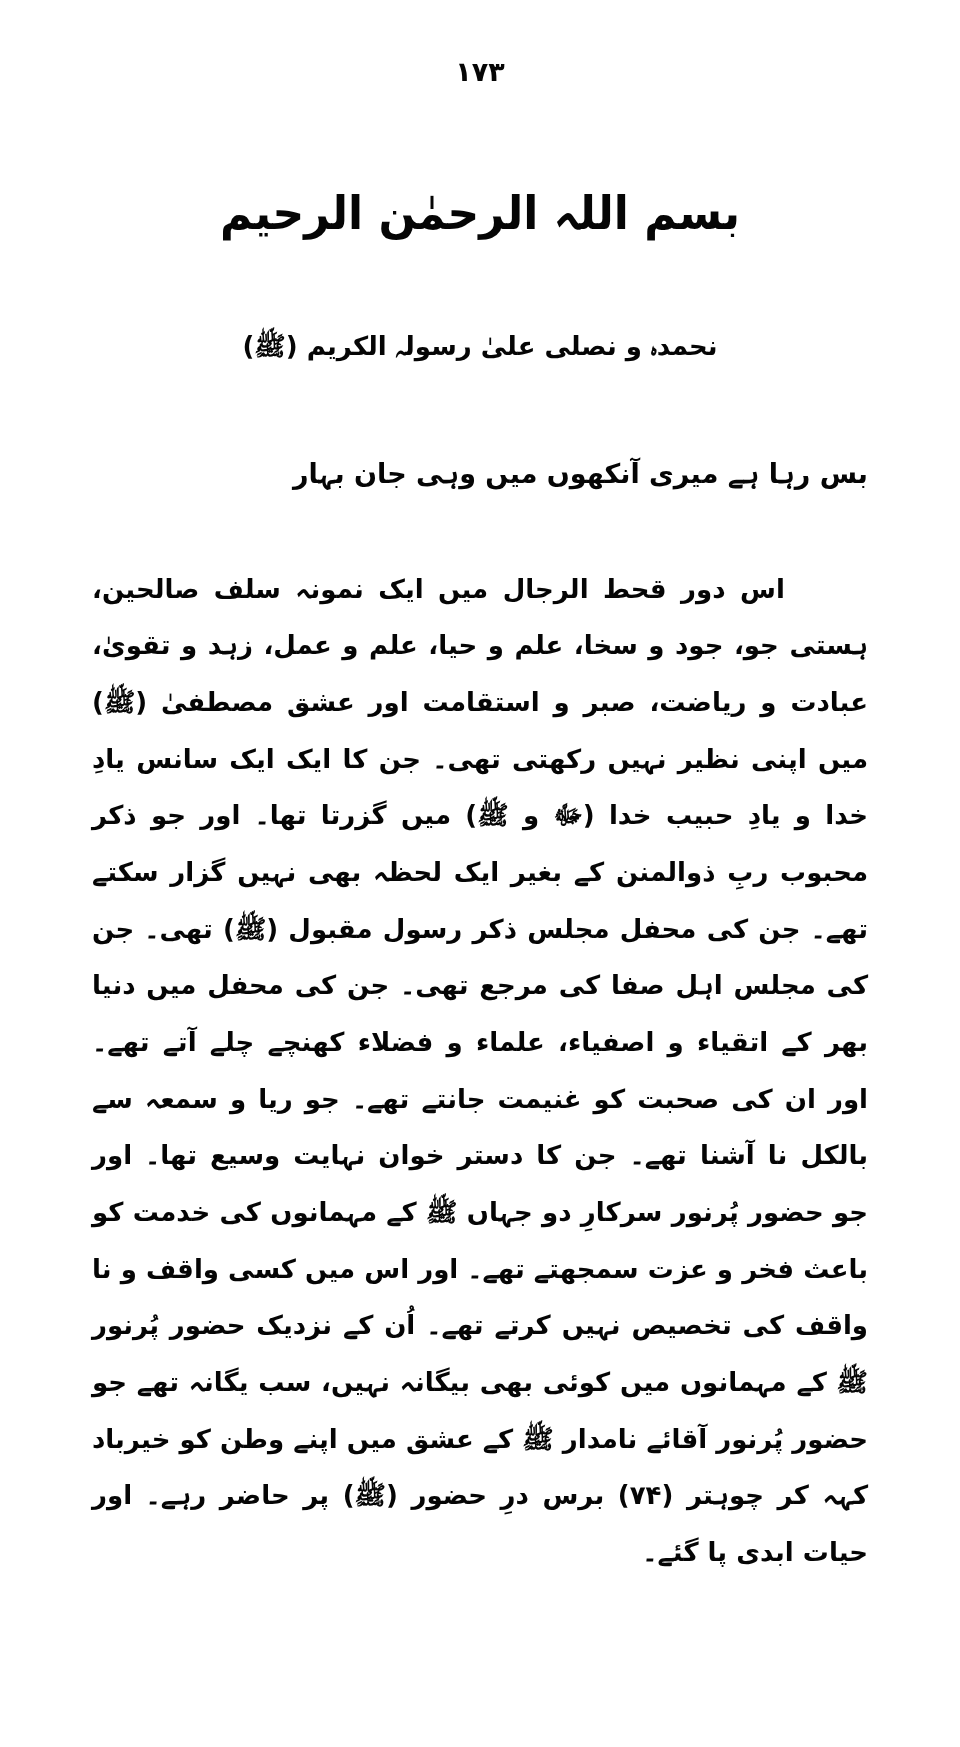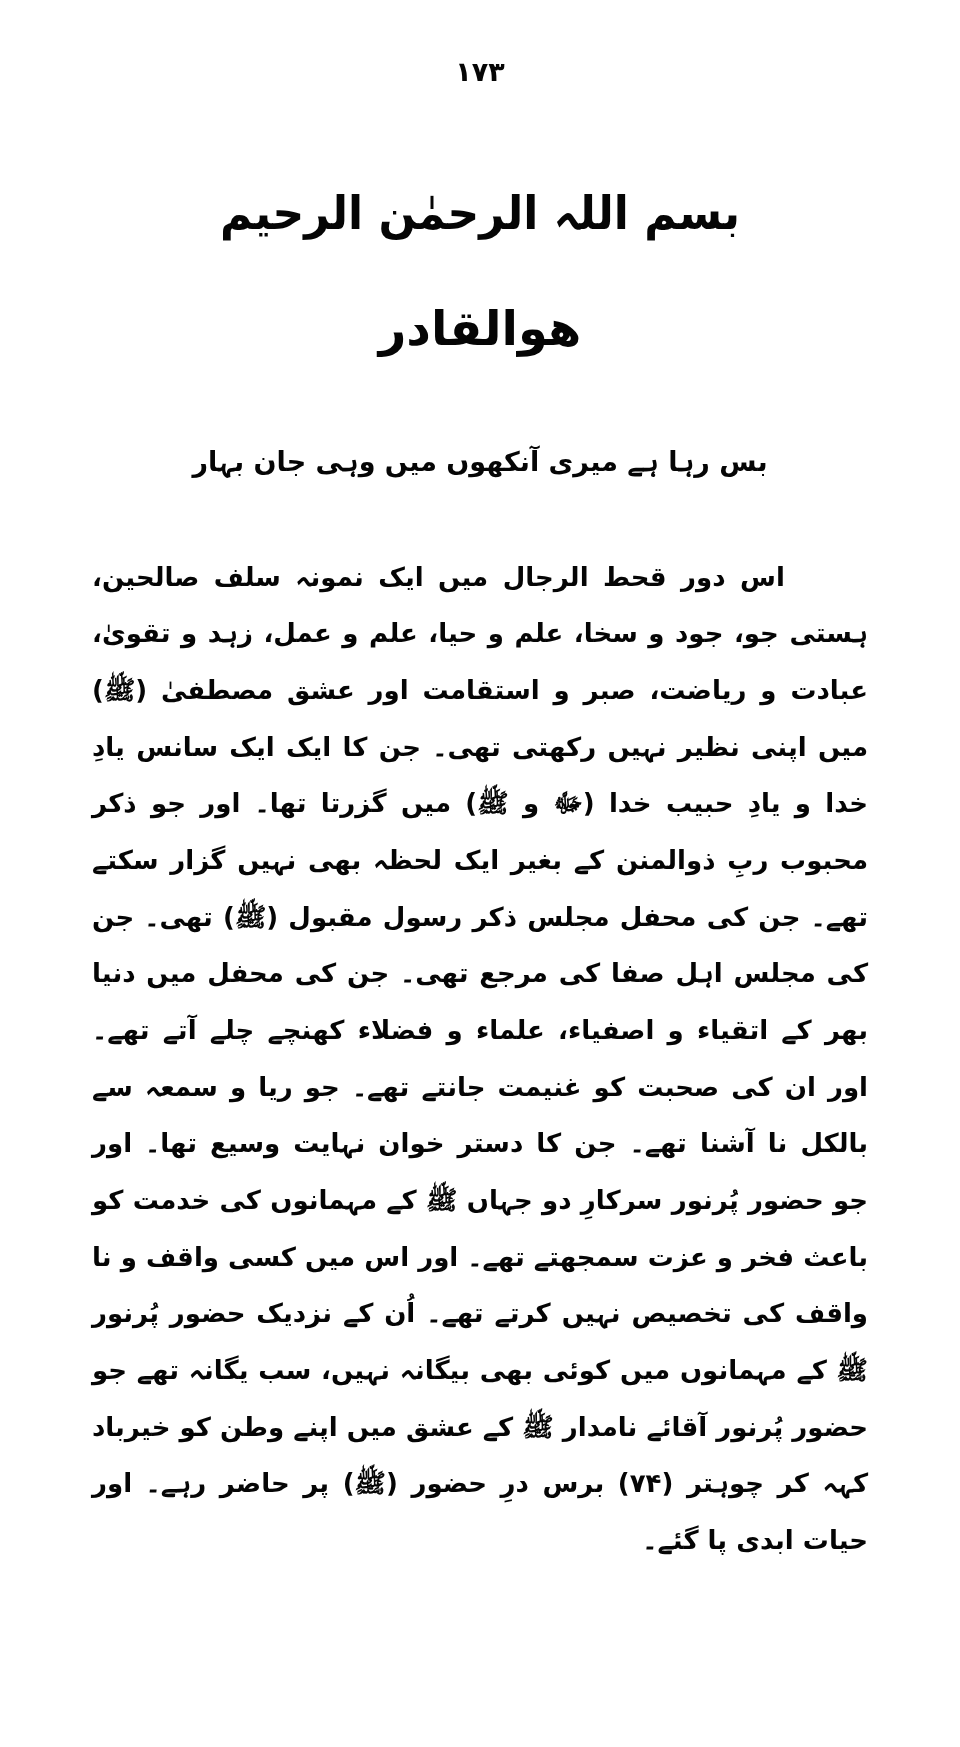--- a/index.html
+++ b/index.html
@@ -43,21 +43,21 @@
     letter-spacing: 6px;
     margin: 62px 0 0 0;
   }
   .tasliya {
     text-align: center;
     font-size: 26px;
     font-weight: bold;
     margin: 92px 0 0 0;
   }
   .poem {
-    text-align: center;
+    text-align: right;
     font-size: 27px;
     font-weight: bold;
     margin: 78px 0 0 0;
     line-height: 2.1;
   }
   .poem .verse-line {
     white-space: nowrap;
   }
   .body-text {
     margin: 58px 0 0 0;
@@ -74,22 +74,22 @@
 </style>
 </head>
 <body>
 
 <div class="page">
 
   <div class="page-number">۱۷۳</div>
 
   <div class="bismillah">بسم اللہ الرحمٰن الرحیم</div>
 
-  <div class="main-title">ھوالقادر</div>
 
+  <div class="tasliya">نحمدہ و نصلی علیٰ رسولہ الکریم (ﷺ)</div>
 
   <div class="poem">
     <div class="verse-line">بس رہا ہے میری آنکھوں میں وہی جان بہار</div>
   </div>
 
   <div class="body-text">
     <p>اس دور قحط الرجال میں ایک نمونہ سلف صالحین، ہستی جو، جود و سخا، علم و حیا، علم و عمل، زہد و تقویٰ، عبادت و ریاضت، صبر و استقامت اور عشق مصطفیٰ (ﷺ) میں اپنی نظیر نہیں رکھتی تھی۔ جن کا ایک ایک سانس یادِ خدا و یادِ حبیب خدا (ﷻ و ﷺ) میں گزرتا تھا۔ اور جو ذکر محبوب ربِ ذوالمنن کے بغیر ایک لحظہ بھی نہیں گزار سکتے تھے۔ جن کی محفل مجلس ذکر رسول مقبول (ﷺ) تھی۔ جن کی مجلس اہل صفا کی مرجع تھی۔ جن کی محفل میں دنیا بھر کے اتقیاء و اصفیاء، علماء و فضلاء کھنچے چلے آتے تھے۔ اور ان کی صحبت کو غنیمت جانتے تھے۔ جو ریا و سمعہ سے بالکل نا آشنا تھے۔ جن کا دستر خوان نہایت وسیع تھا۔ اور جو حضور پُرنور سرکارِ دو جہاں ﷺ کے مہمانوں کی خدمت کو باعث فخر و عزت سمجھتے تھے۔ اور اس میں کسی واقف و نا واقف کی تخصیص نہیں کرتے تھے۔ اُن کے نزدیک حضور پُرنور ﷺ کے مہمانوں میں کوئی بھی بیگانہ نہیں، سب یگانہ تھے جو حضور پُرنور آقائے نامدار ﷺ کے عشق میں اپنے وطن کو خیرباد کہہ کر چوہتر (۷۴) برس درِ حضور (ﷺ) پر حاضر رہے۔ اور حیات ابدی پا گئے۔</p>
 
   </div>
 

